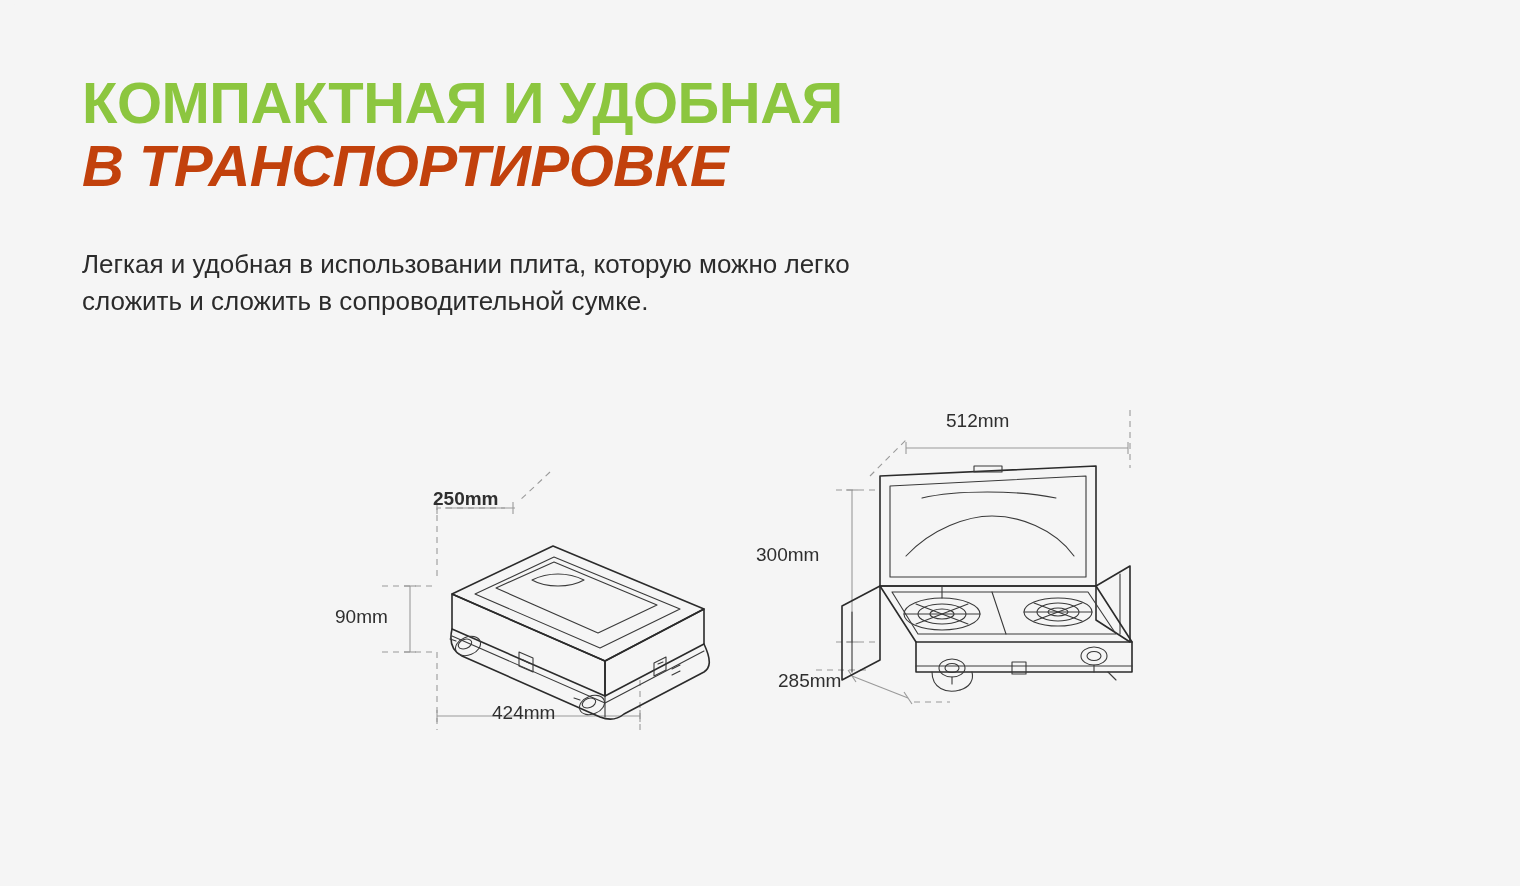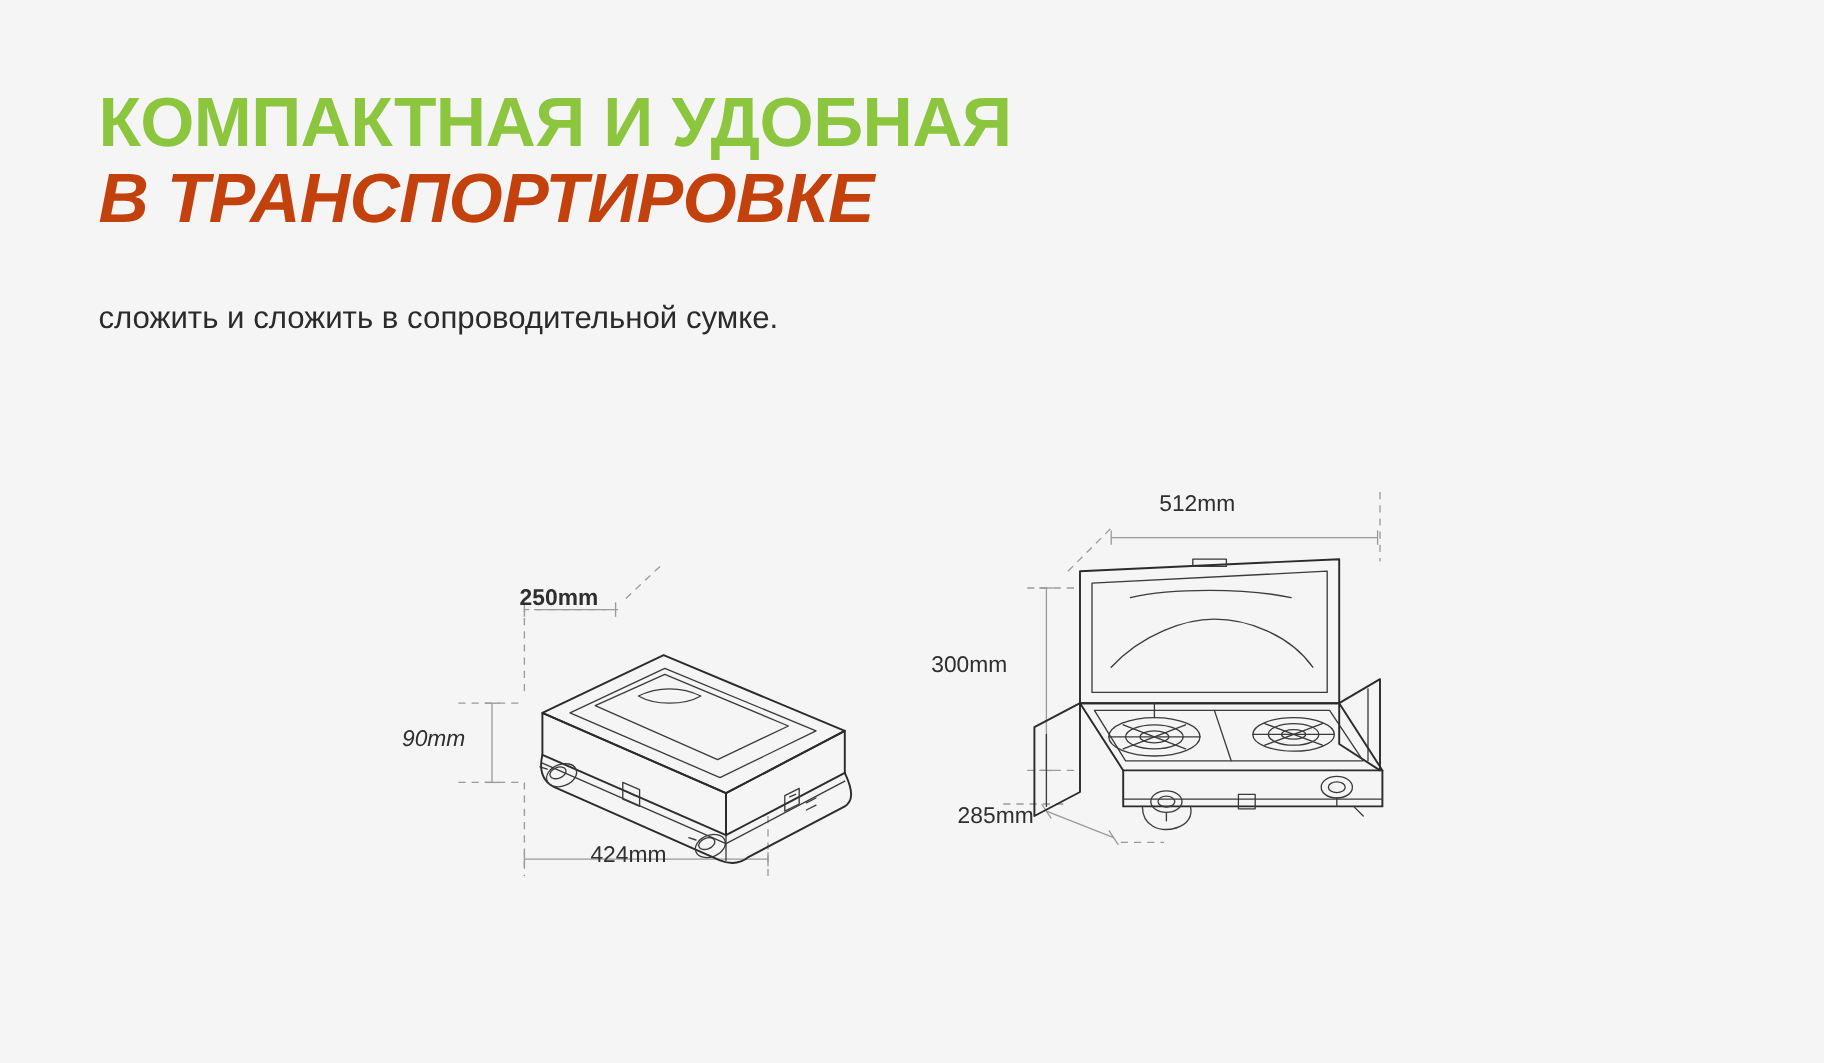--- a/index.html
+++ b/index.html
@@ -68,21 +68,21 @@
     top: 380px;
     width: 1520px;
     height: 420px;
   }
   .diagram {
     position: absolute;
     top: 0;
     height: 420px;
   }
   #diagram-closed { left: 300px; width: 500px; }
-  #diagram-open   { left: 776px; width: 520px; }
+  #diagram-open   { left: 756px; width: 520px; }
 
   .dim-label {
     position: absolute;
     font-size: 19px;
     color: #2f2f2f;
     white-space: nowrap;
     font-family: "Liberation Sans", sans-serif;
   }
 
   svg { display: block; overflow: visible; }
@@ -123,20 +123,21 @@
 <div class="page">
 
   <div class="heading">
     <h1 class="headline">
       <span class="line1">КОМПАКТНАЯ И УДОБНАЯ</span>
       <span class="line2">В ТРАНСПОРТИРОВКЕ</span>
     </h1>
   </div>
 
   <p class="subtext">
+    <span>Легкая и удобная в использовании плита, которую можно легко</span>
     <span>сложить и сложить в сопроводительной сумке.</span>
   </p>
 
   <div class="illustrations">
 
     <div class="diagram" id="diagram-closed">
       <svg width="500" height="420" viewBox="0 0 500 420">
 
         <g>
 
@@ -193,21 +194,21 @@
             <ellipse class="stroke-thin" cx="289" cy="323" rx="7" ry="4.5" transform="rotate(-22 289 323)"></ellipse>
             <path class="stroke-thin" d="M280 320 L274 318"></path>
           </g>
 
           <path class="stroke-thin" d="M372 289 L380 285"></path>
           <path class="stroke-thin" d="M372 295 L380 291"></path>
         </g>
       </svg>
 
       <div class="dim-label" style="left:133px; top:108px;font-weight:bold;">250mm</div>
-      <div class="dim-label" style="left:35px; top:226px;font-style:italic;">90mm</div>
+      <div class="dim-label" style="left:35px; top:226px;">90mm</div>
       <div class="dim-label" style="left:192px; top:322px;">424mm</div>
     </div>
 
     <div class="diagram" id="diagram-open">
       <svg width="520" height="420" viewBox="0 0 520 420">
 
         <g>
 
           <path class="leader" d="M114 96 L150 60"></path>
           <path class="leader" d="M374 30 L374 88"></path>

